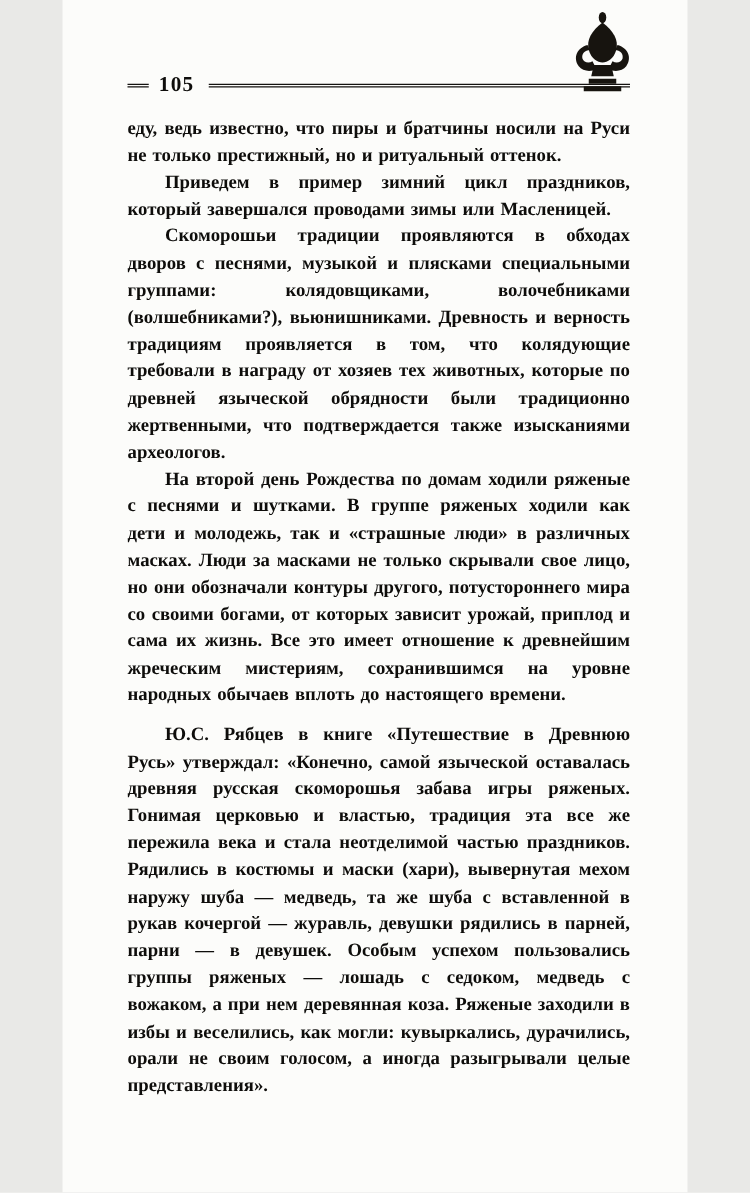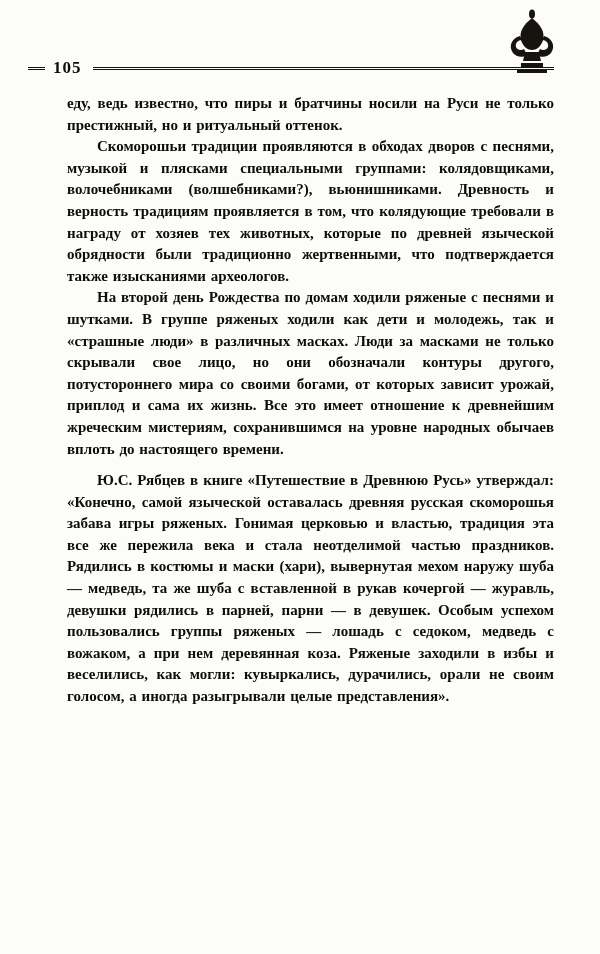--- a/index.html
+++ b/index.html
@@ -1,24 +1,24 @@
 <!DOCTYPE html>
 <html><head>
 <meta charset="utf-8">
 <style>
   * { margin:0; padding:0; box-sizing:border-box; }
   html, body { background:#e9e9e7; }
   .page {
-    width:600px; height:954px; margin:0 auto;
+    width:500px; height:954px; margin:0 auto;
     background:#fcfcfa;
     font-family:"Liberation Serif", serif;
     color:#0e0d0b;
     position:relative;
     overflow:hidden;
-    padding:0 46px 0 28px;
+    padding:0 46px 0 52px;
   }
   .emblem {
     position:absolute;
     top:8px; right:42px;
     width:52px; height:68px;
     display:flex; align-items:center; justify-content:center;
   }
   .header-row {
     display:flex;
     align-items:center;
@@ -40,21 +40,20 @@
     padding-bottom:2px;
   }
   .content { margin-top:13px; }
   .content p {
     font-size:15px;
     font-weight:bold;
     line-height:21.6px;
     text-align:justify;
     text-indent:30px;
     word-spacing:1px;
-    margin-left:39px;
   }
   .content p.no-indent { text-indent:0; }
   .content p.gap-before { margin-top:10px; }
 </style>
 </head>
 <body>
 
 <div class="page">
 
   <div class="emblem">
@@ -72,18 +71,19 @@
   </div>
 
   <div class="header-row">
     <div class="rule rule-short"></div>
     <div class="page-number">105</div>
     <div class="rule rule-long"></div>
   </div>
 
   <div class="content">
     <p class="no-indent">еду, ведь известно, что пиры и братчины носили на Руси не только престижный, но и ритуальный оттенок.</p>
+    <p>Приведем в пример зимний цикл праздников, который завершался проводами зимы или Масленицей.</p>
     <p>Скоморошьи традиции проявляются в обходах дворов с песнями, музыкой и плясками специальными группами: колядовщиками, волочебниками (волшебниками?), вьюнишниками. Древность и верность традициям проявляется в том, что колядующие требовали в награду от хозяев тех животных, которые по древней языческой обрядности были традиционно жертвенными, что подтверждается также изысканиями археологов.</p>
     <p>На второй день Рождества по домам ходили ряженые с песнями и шутками. В группе ряженых ходили как дети и молодежь, так и «страшные люди» в различных масках. Люди за масками не только скрывали свое лицо, но они обозначали контуры другого, потустороннего мира со своими богами, от которых зависит урожай, приплод и сама их жизнь. Все это имеет отношение к древнейшим жреческим мистериям, сохранившимся на уровне народных обычаев вплоть до настоящего времени.</p>
     <p class="gap-before">Ю.С. Рябцев в книге «Путешествие в Древнюю Русь» утверждал: «Конечно, самой языческой оставалась древняя русская скоморошья забава игры ряженых. Гонимая церковью и властью, традиция эта все же пережила века и стала неотделимой частью праздников. Рядились в костюмы и маски (хари), вывернутая мехом наружу шуба — медведь, та же шуба с вставленной в рукав кочергой — журавль, девушки рядились в парней, парни — в девушек. Особым успехом пользовались группы ряженых — лошадь с седоком, медведь с вожаком, а при нем деревянная коза. Ряженые заходили в избы и веселились, как могли: кувыркались, дурачились, орали не своим голосом, а иногда разыгрывали целые представления».</p>
   </div>
 
 </div>
 
 </body></html>

